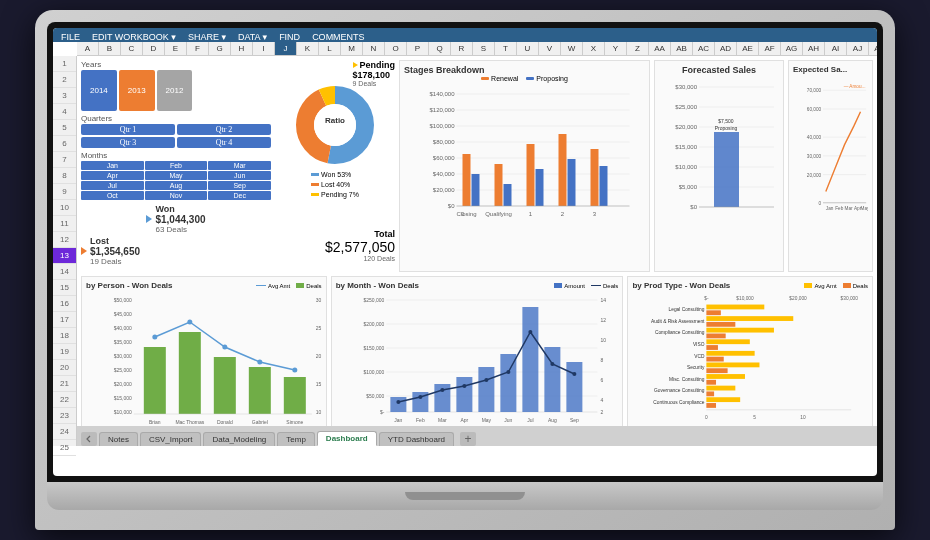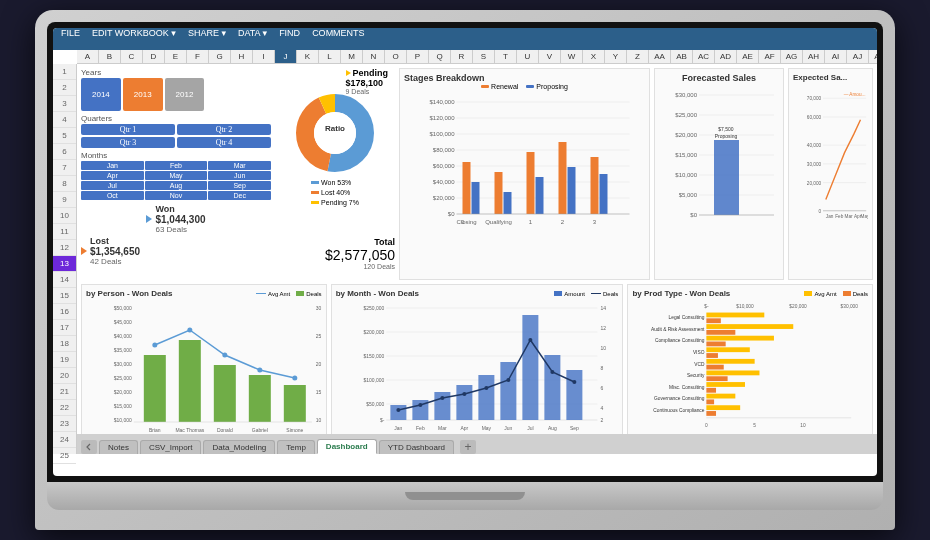--- a/index.html
+++ b/index.html
@@ -54,23 +54,23 @@
 
     .laptop-notch {
       width: 120px;
       height: 8px;
       background: #909090;
       border-radius: 0 0 8px 8px;
     }
 
     .excel-ribbon {
       background: #2c5f8a;
-      height: 22px;
+      height: 14px;
       display: flex;
-      align-items: flex-start;
+      align-items: flex-end;
       padding: 0 8px;
       gap: 12px;
     }
 
     .ribbon-item {
       color: #fff;
       font-size: 9px;
       cursor: pointer;
     }
 
@@ -103,23 +103,23 @@
       color: #666;
       line-height: 16px;
     }
 
     .row-num.active {
       background: #6d28d9;
       color: #fff;
     }
 
     .year-btn {
-      padding: 6px 5px;
+      padding: 12px 5px;
       font-size: 8px;
-      border: 6px solid #fca5a5;
+      border: 4px solid #fca5a5;
       border-radius: 2px;
       cursor: pointer;
     }
 
     .year-btn.blue { background: #4472c4; color: #fff; border-color: #4472c4; }
     .year-btn.orange { background: #ed7d31; color: #fff; border-color: #ed7d31; }
     .year-btn.gray { background: #a5a5a5; color: #fff; border-color: #a5a5a5; }
 
     .qtr-btn {
       padding: 1px 4px;
@@ -292,28 +292,28 @@
                   <div style="font-size:10px;font-weight:bold;color:#333;">$1,044,300</div>
                   <div style="font-size:8px;color:#666;">63 Deals</div>
                 </div>
               </div>
 
               <div style="display:flex; align-items:center; gap:3px;">
                 <div style="width:0;height:0;border-left:6px solid #ed7d31;border-top:4px solid transparent;border-bottom:4px solid transparent;"></div>
                 <div>
                   <div style="font-size:9px;font-weight:bold;color:#333;">Lost</div>
                   <div style="font-size:10px;font-weight:bold;color:#333;">$1,354,650</div>
-                  <div style="font-size:8px;color:#666;">42 Deals</div>
+                  <div style="font-size:8px;color:#666;">19 Deals</div>
                 </div>
               </div>
             </div>
 
             <div style="width:120px; flex-shrink:0; position:relative;">
 
-              <div style="position:absolute;top:0;right:7px;font-size:8px;">
+              <div style="position:absolute;top:0;right:0;font-size:8px;">
                 <div style="display:flex;align-items:center;gap:2px;">
                   <div style="width:0;height:0;border-left:5px solid #ffc000;border-top:3px solid transparent;border-bottom:3px solid transparent;"></div>
                   <span style="font-size:9px;font-weight:bold;">Pending</span>
                 </div>
                 <div style="font-size:9px;font-weight:bold;">$178,100</div>
                 <div style="font-size:7px;color:#666;">9 Deals</div>
               </div>
 
               <div style="position:absolute; top:20px; left:0; right:0; display:flex; flex-direction:column; align-items:center;">
                 <svg width="90" height="90" viewBox="0 0 90 90">

